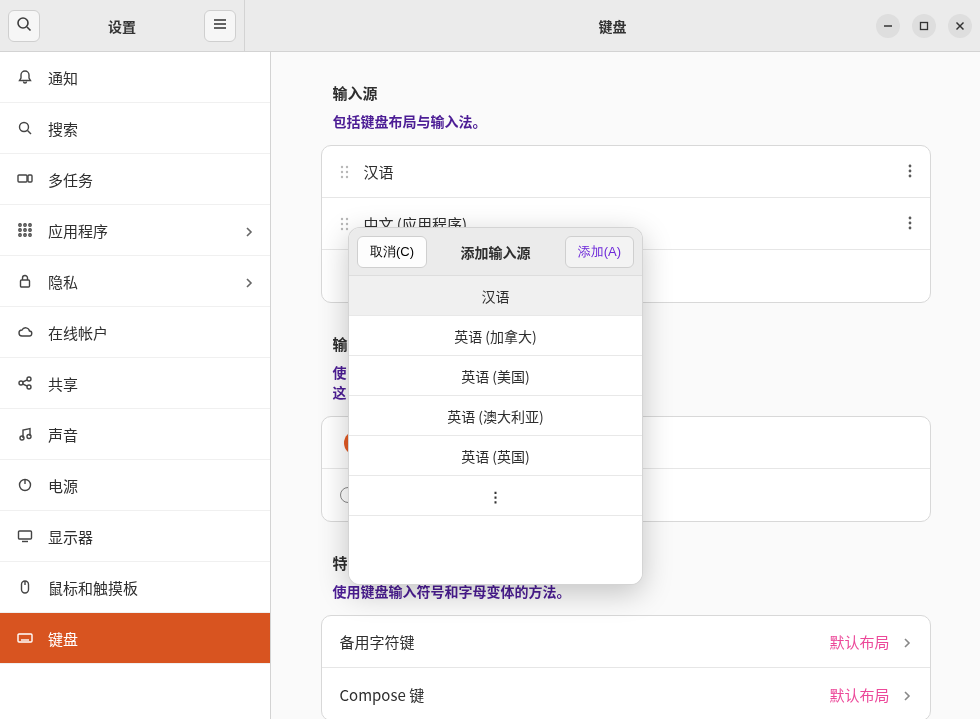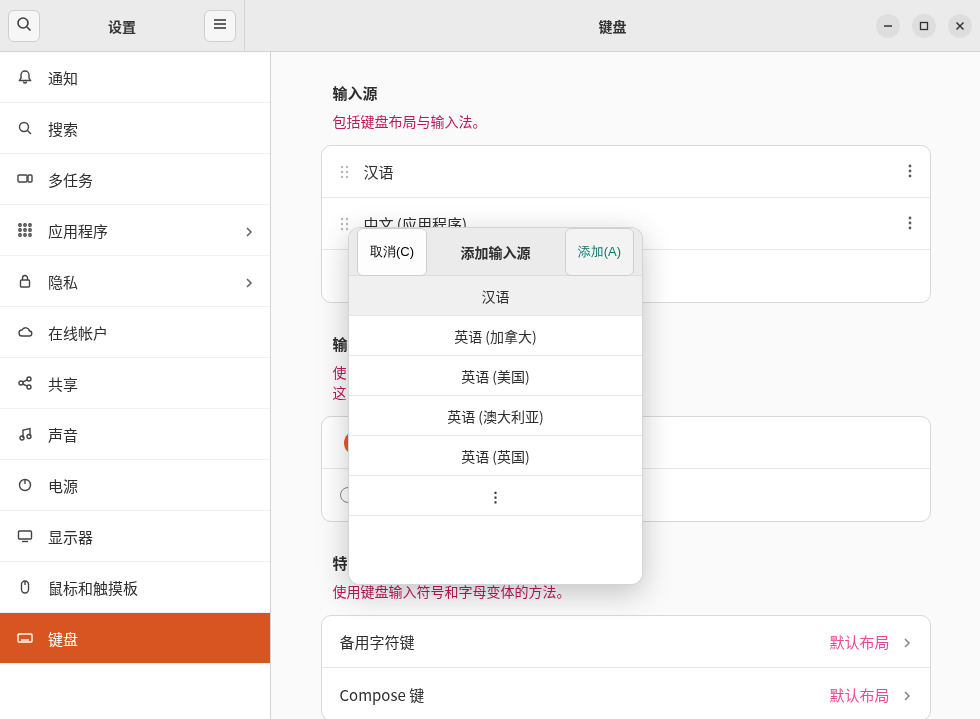--- a/index.html
+++ b/index.html
@@ -25,40 +25,40 @@
 .sidebar-item { display: flex; align-items: center; height: 51px; padding: 0 16px; cursor: pointer; border-bottom: 1px solid #f0f0f0; gap: 14px; font-size: 15px; }
 .sidebar-item .chev { margin-left: auto; color: #666; }
 .sidebar-item.selected { background: #d85420; color: #fff; }
 .sidebar-item.selected svg { color: #fff; }
 .side-icon { width: 18px; height: 18px; display: inline-flex; align-items: center; justify-content: center; color: #444; }
 
 
 .main { flex: 1; overflow-y: auto; background: #fafafa; padding: 30px 30px 0 30px; }
 .section { max-width: 610px; margin: 0 auto 30px auto; }
 .section h2 { font-size: 15px; font-weight: 700; margin-bottom: 8px; margin-left: 12px; }
-.section .desc { color: #be185d; font-size: 14px; margin-bottom: 14px; margin-left: 12px; }
+.section .desc { color: #4c1d95; font-size: 14px; margin-bottom: 14px; margin-left: 12px; font-weight: bold; }
 .rowlist { border: 1px solid #d8d8d8; border-radius: 10px; background: #fff; overflow: hidden; }
 .rowitem { display: flex; align-items: center; min-height: 52px; padding: 0 18px; border-bottom: 1px solid #e6e6e6; font-size: 15px; }
 .rowitem:last-child { border-bottom: none; }
 .rowitem .grip { color: #b8b8b8; margin-right: 14px; display: flex; }
 .rowitem .more { margin-left: auto; color: #5a5a5a; cursor: pointer; }
 .rowitem .right-text { margin-left: auto; color: #ec4899; margin-right: 12px; }
 .rowitem .chev { color: #999; }
 .addrow { justify-content: center; color: #333; cursor: pointer; }
 .switch-track { width: 44px; height: 24px; border-radius: 12px; background: #e55b24; position: relative; margin-left: 4px; }
 .switch-thumb { position: absolute; right: 2px; top: 2px; width: 20px; height: 20px; border-radius: 50%; background: #fff; }
 .radio-outer { width: 16px; height: 16px; border-radius: 50%; border: 1.5px solid #888; display: inline-block; margin-right: 12px; }
 
 
 .dialog-overlay { position: absolute; top: 227px; left: 348px; width: 295px; border: 1px solid rgba(0,0,0,0.15); border-radius: 12px; background: #fafafa; box-shadow: 0 8px 30px rgba(0,0,0,0.22); overflow: hidden; z-index: 50; }
 .dialog-header { height: 48px; display: flex; align-items: center; padding: 0 8px; background: #ebebeb; border-bottom: 1px solid #ddd; }
 .dlg-title { position: absolute; left: 0; right: 0; text-align: center; font-weight: 700; pointer-events: none; }
-.dlg-btn { height: 48px; padding: 0 12px; border-radius: 6px; border: 1px solid #cfcfcf; background: #fdfdfd; cursor: pointer; font-size: 13px; }
+.dlg-btn { height: 32px; padding: 0 12px; border-radius: 6px; border: 1px solid #cfcfcf; background: #fdfdfd; cursor: pointer; font-size: 13px; }
 .dlg-btn.right { margin-left: auto; }
-.dlg-btn:disabled { color: #0f766e; background: #f3f3f3; cursor: default; }
+.dlg-btn:disabled { color: #6d28d9; background: #f3f3f3; cursor: default; }
 .dlg-list { background: #fff; }
 .dlg-row { height: 40px; display: flex; align-items: center; justify-content: center; border-bottom: 1px solid #e8e8e8; font-size: 14px; cursor: pointer; }
 .dlg-row:first-child { background: #f0f0f0; }
 .dlg-row.more-row { color: #333; font-weight: bold; }
 .dlg-spacer { height: 68px; background: #fff; }
 
 </style>
 </head>
 <body>
 

